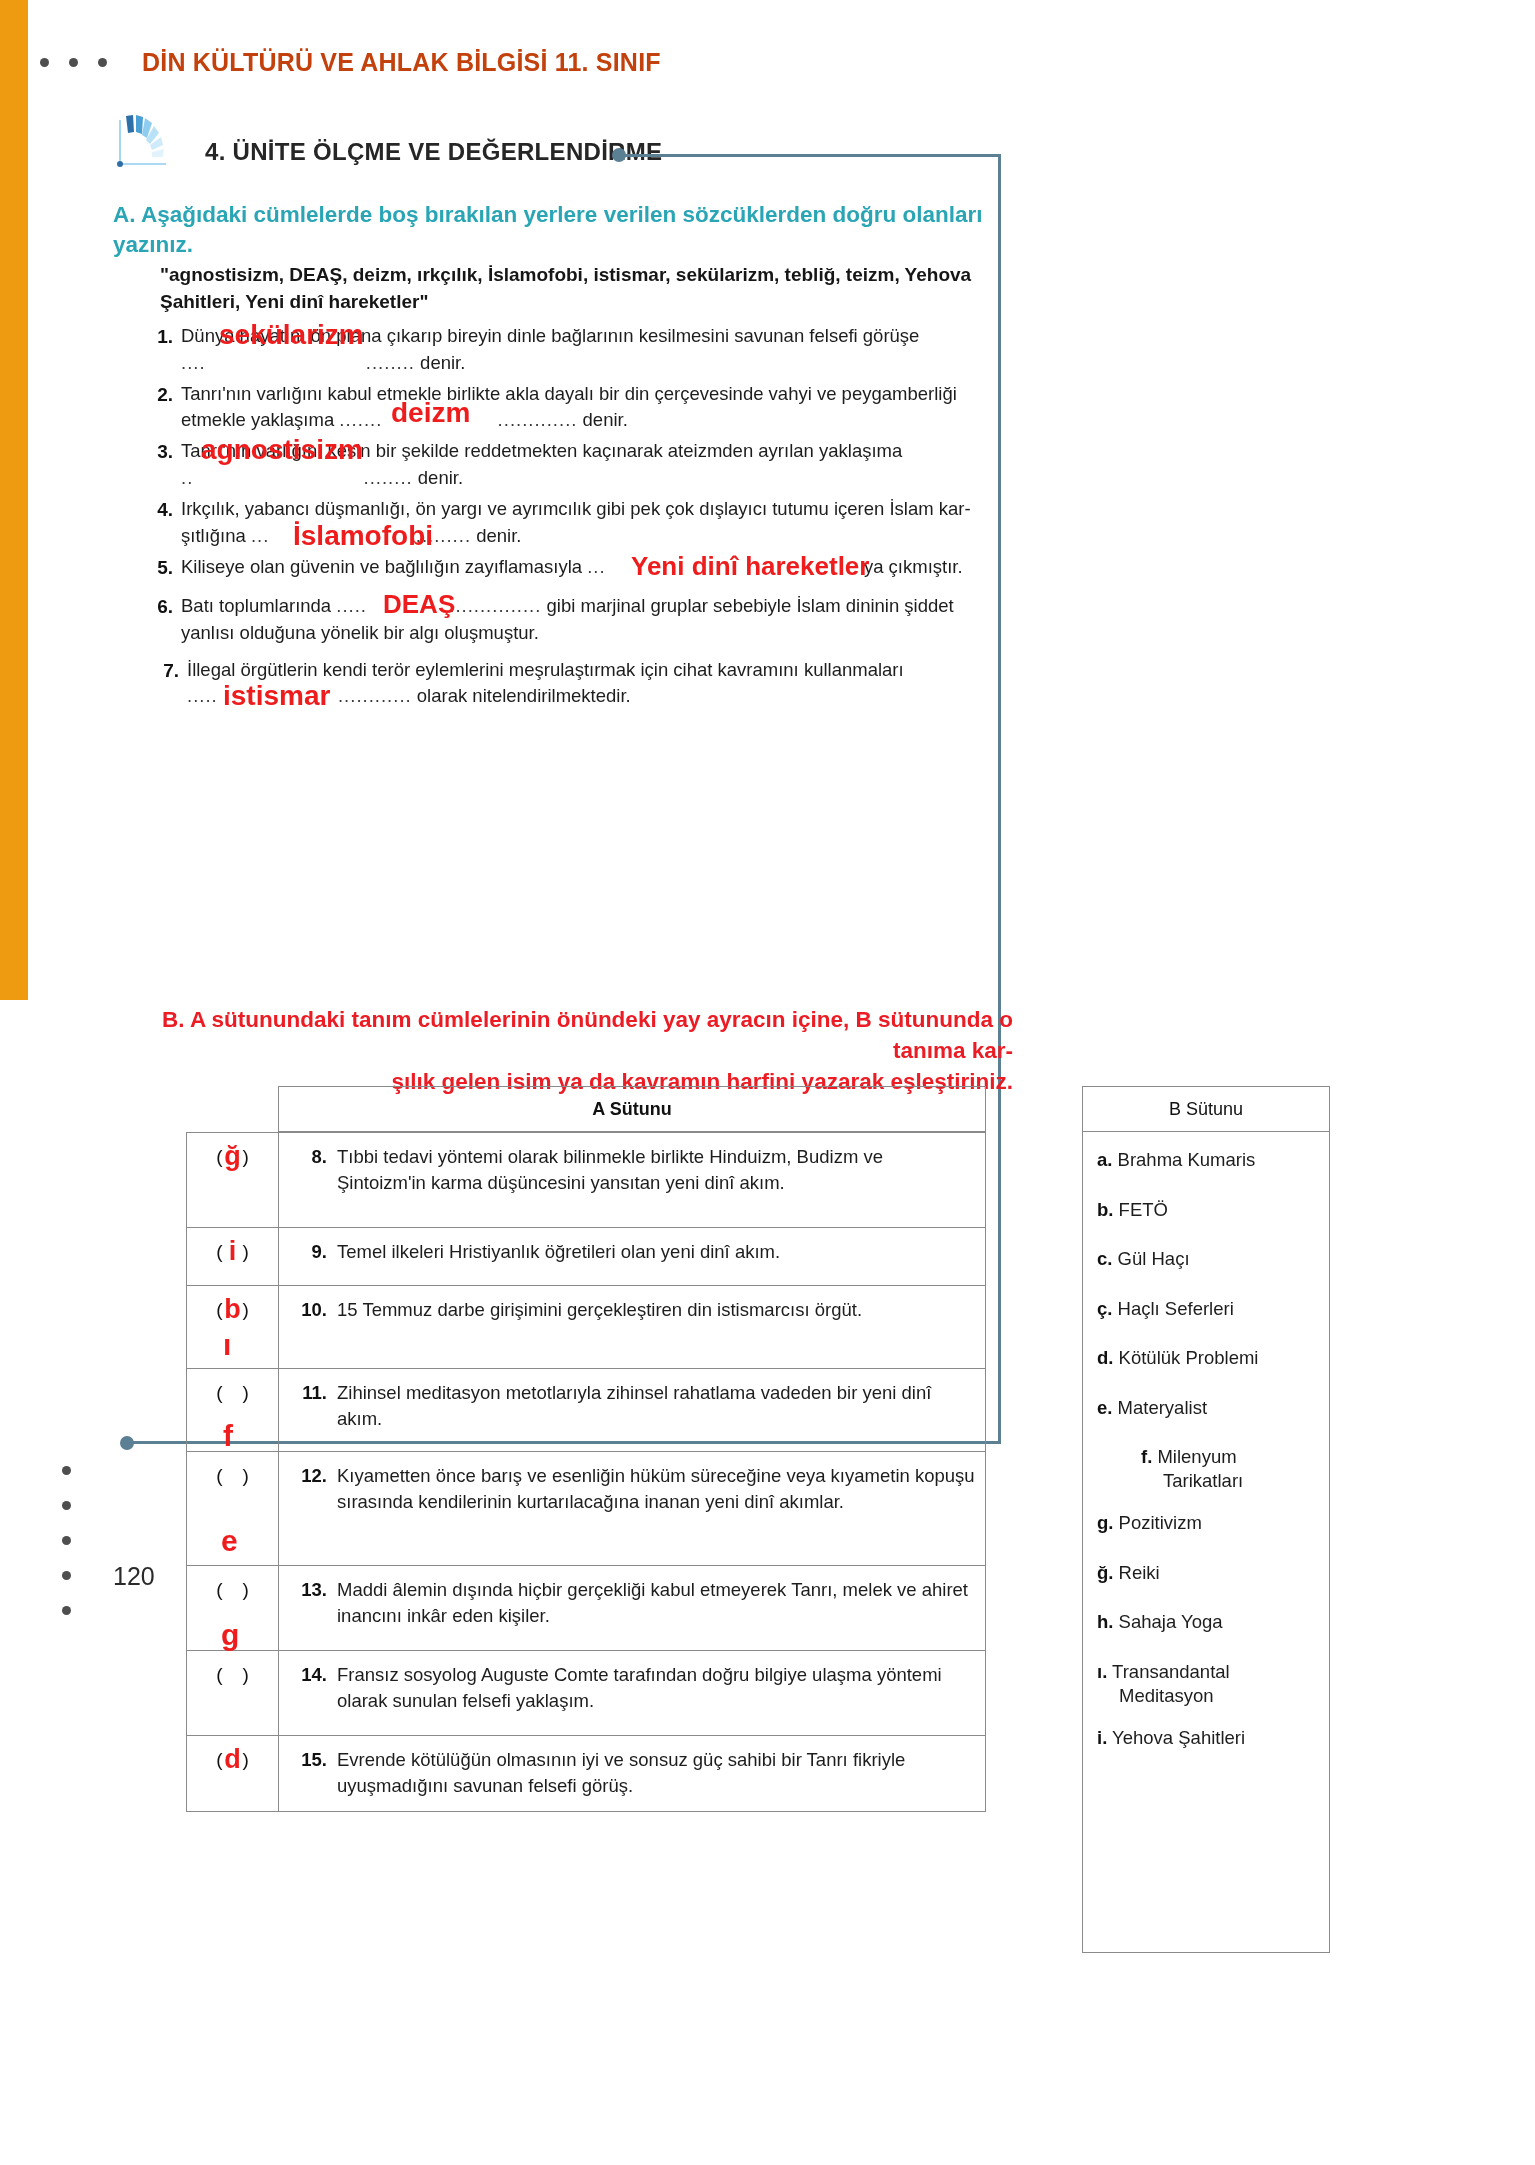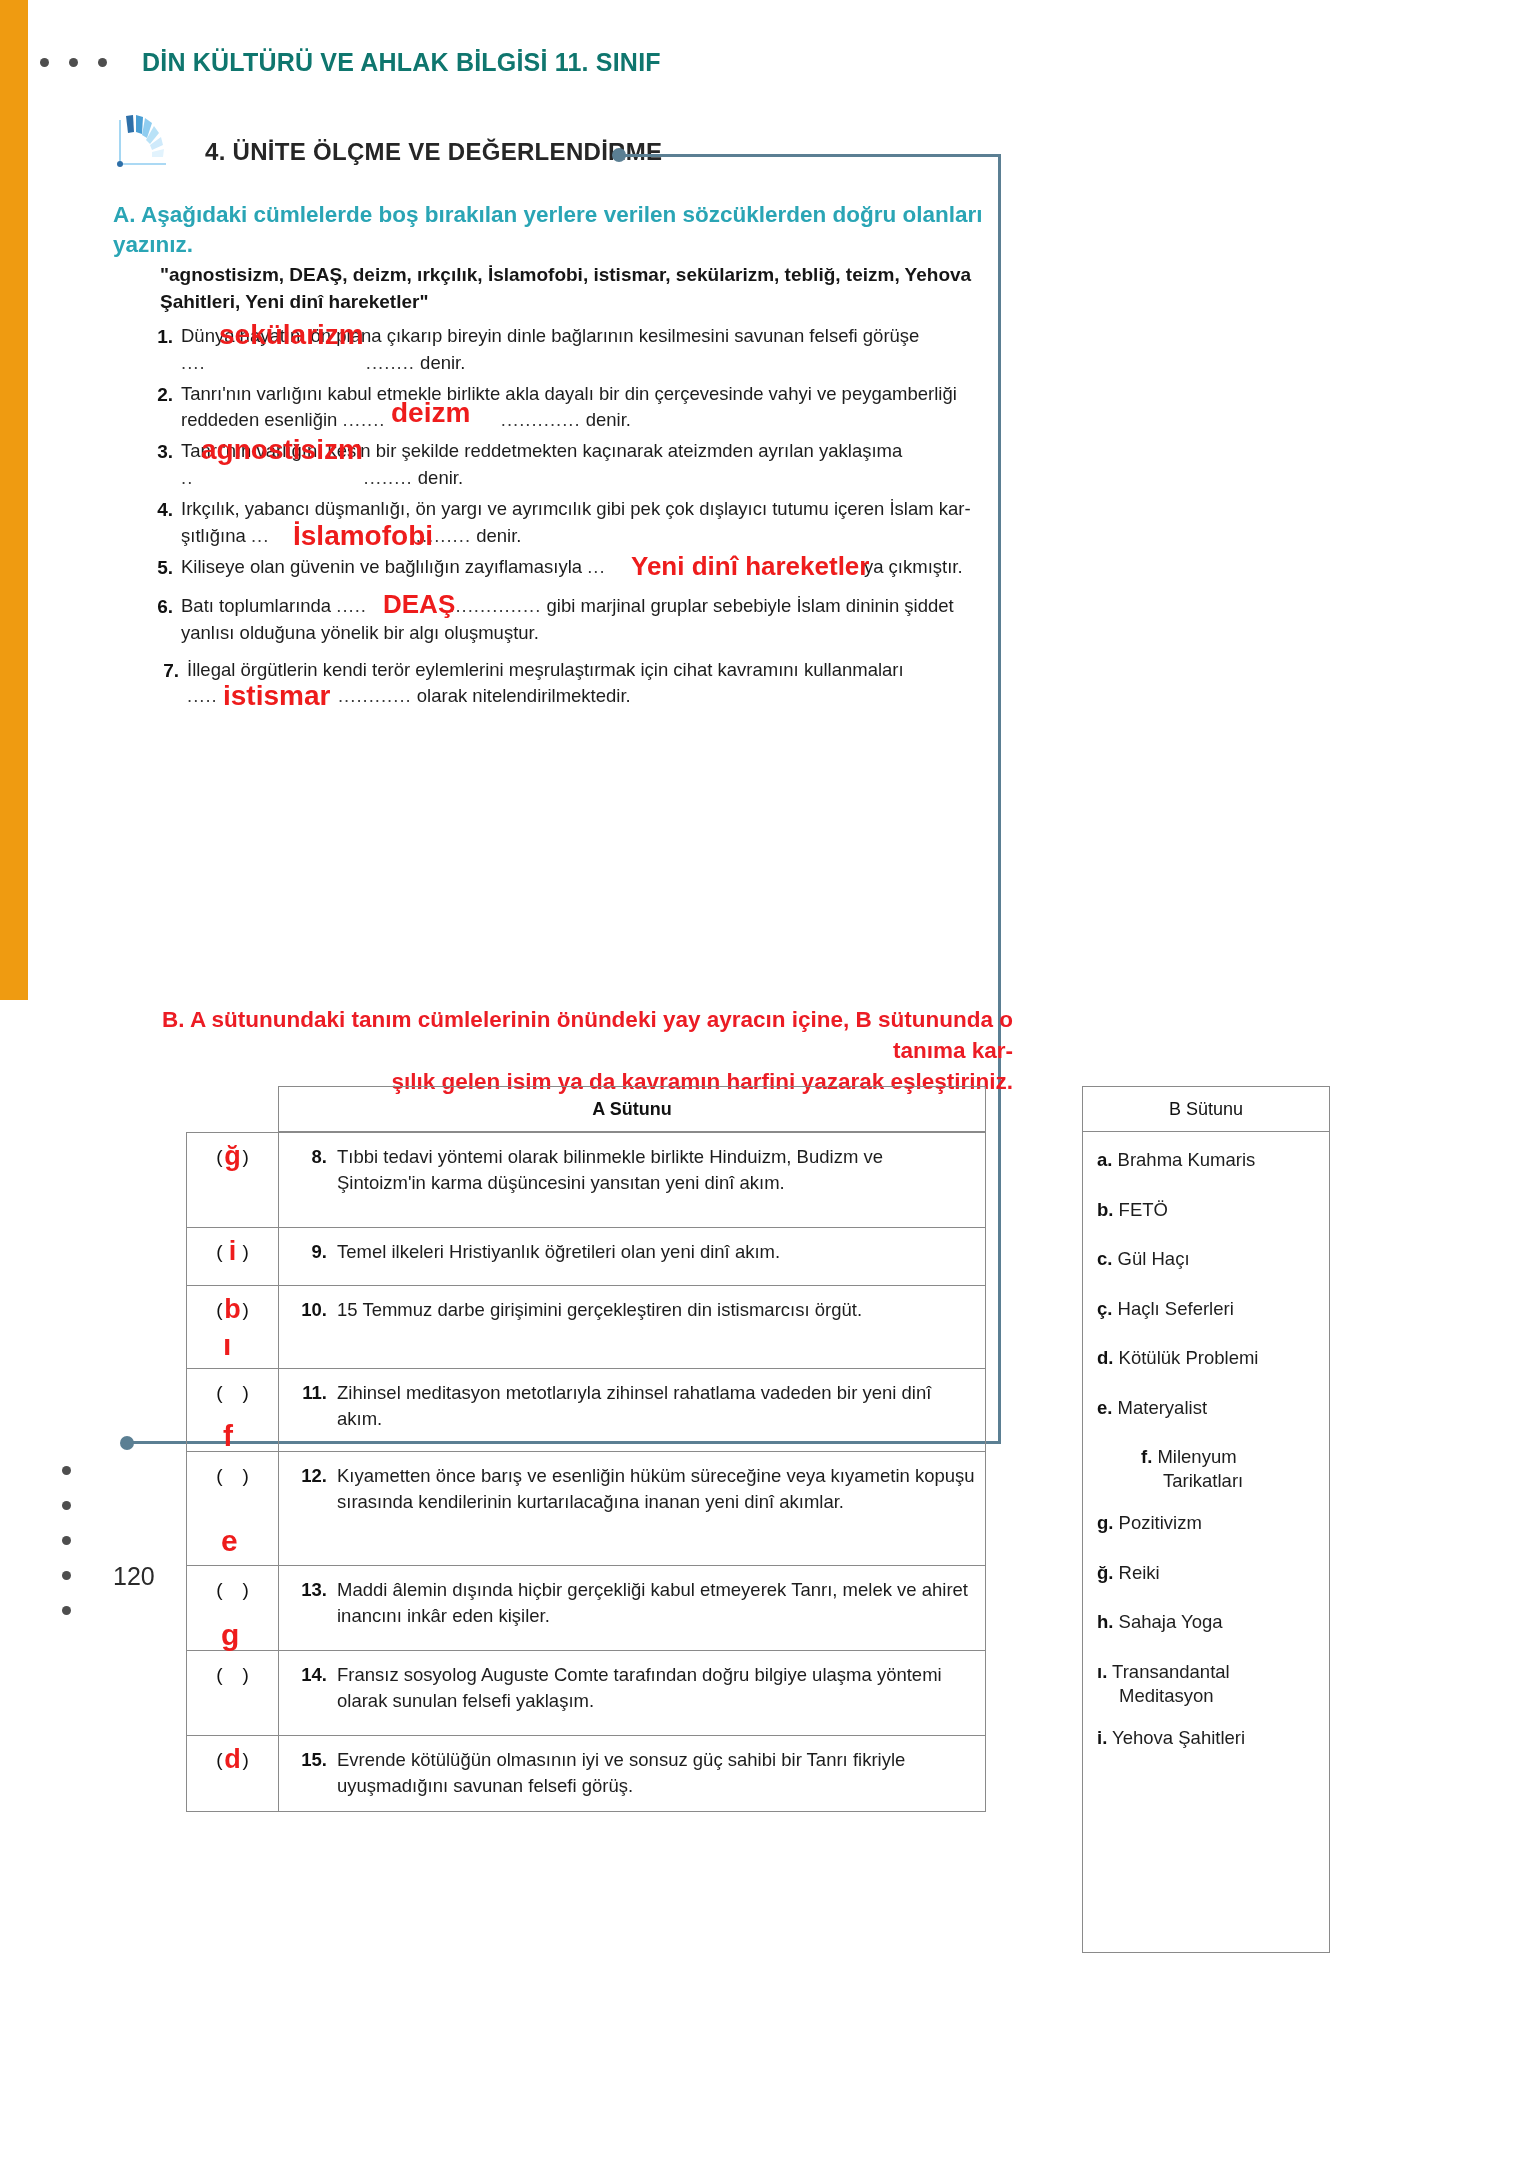--- a/index.html
+++ b/index.html
@@ -42,21 +42,21 @@
     border-radius: 50%;
     background: #4e4e4e;
     display: inline-block;
   }
   .runhead .dot.d2 { margin-left: 9px; }
   .runhead .title {
     margin-left: 24px;
     font-size: 25px;
     font-weight: 600;
     letter-spacing: .2px;
-    color: #0f766e;
+    color: #c2410c;
     white-space: nowrap;
   }
   
   .unitrow {
     position: absolute;
     left: 110px;
     top: 110px;
     width: 1310px;
     height: 70px;
   }
@@ -372,21 +372,21 @@
         <span style="display:inline-block;width:150px;"></span>
         <span class="dots">........</span>
         <span>denir.</span>
       </div>
     </div>
 
     <div class="qitem" style="margin-bottom:4px;">
       <div class="qnum">2.</div>
       <div class="qbody">
         <span>Tanrı'nın varlığını kabul etmekle birlikte akla dayalı bir din çerçevesinde vahyi ve peygamberliği</span><br>
-        <span>reddeden esenliğin</span>
+        <span>etmekle yaklaşıma</span>
         <span class="dots">.......</span>
         <span class="ans" style="position:absolute;left:210px;top:12px;">deizm</span>
         <span style="display:inline-block;width:105px;"></span>
         <span class="dots">.............</span>
         <span>denir.</span>
       </div>
     </div>
 
     <div class="qitem" style="margin-bottom:4px;">
       <div class="qnum">3.</div>

